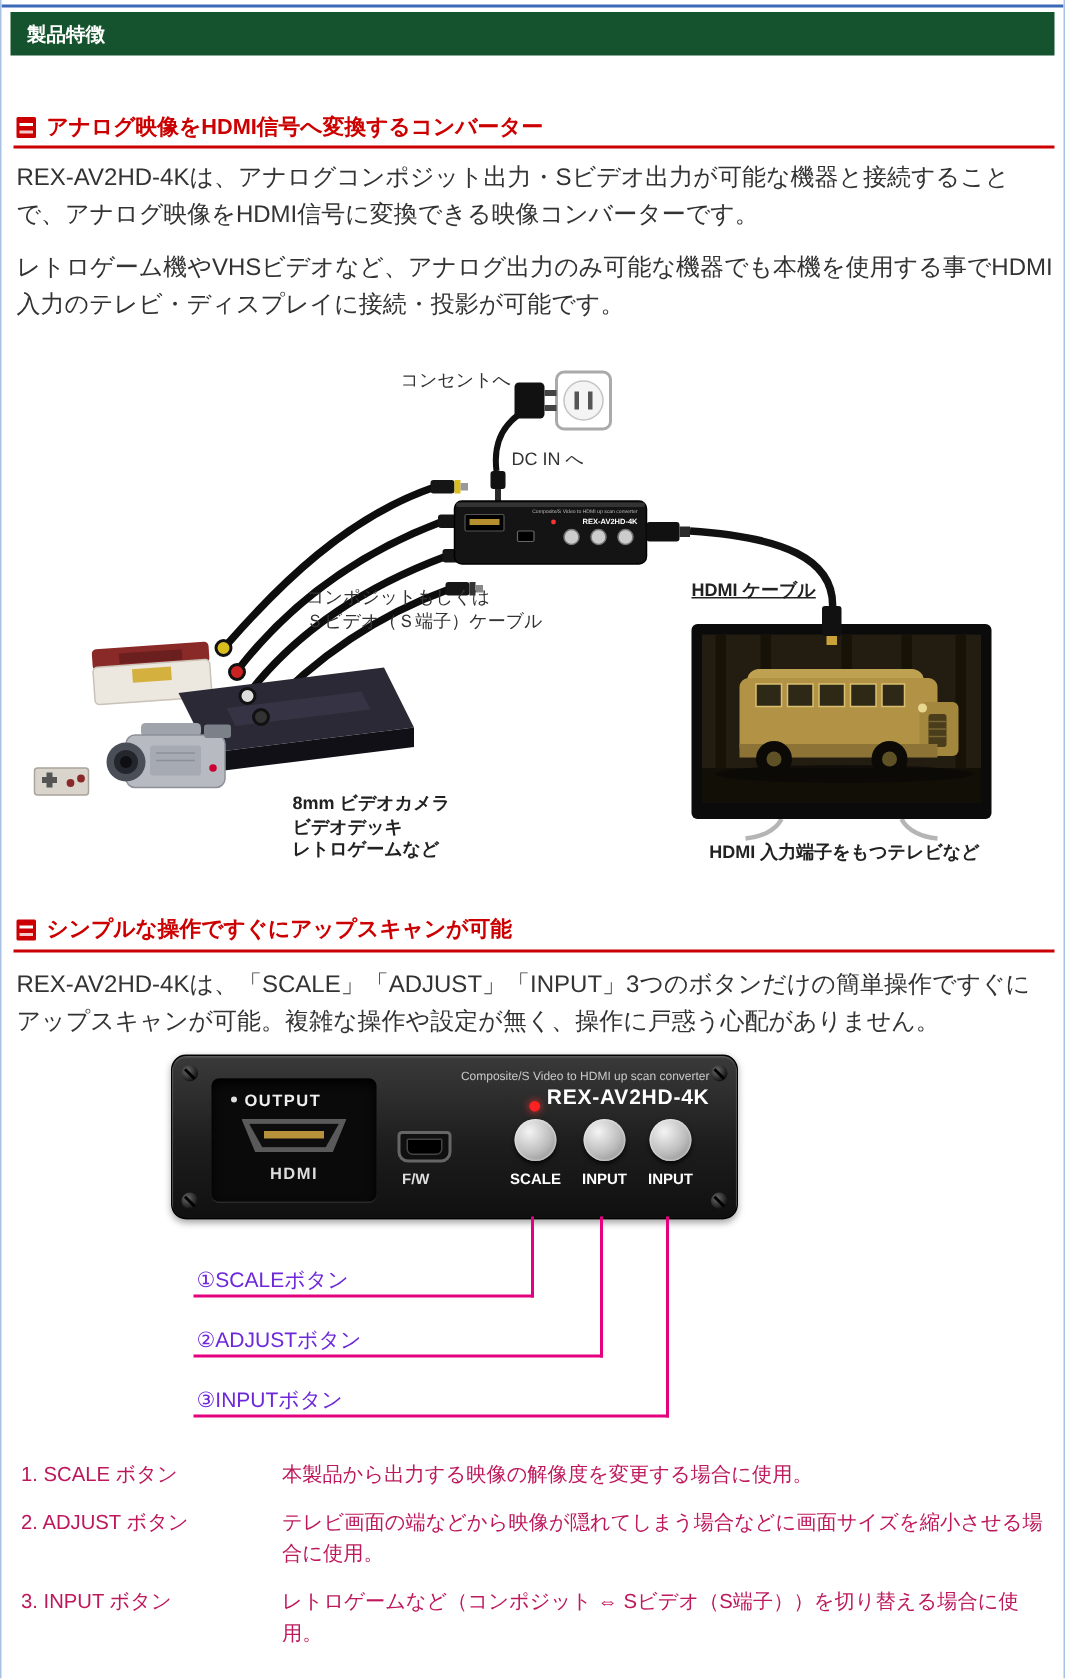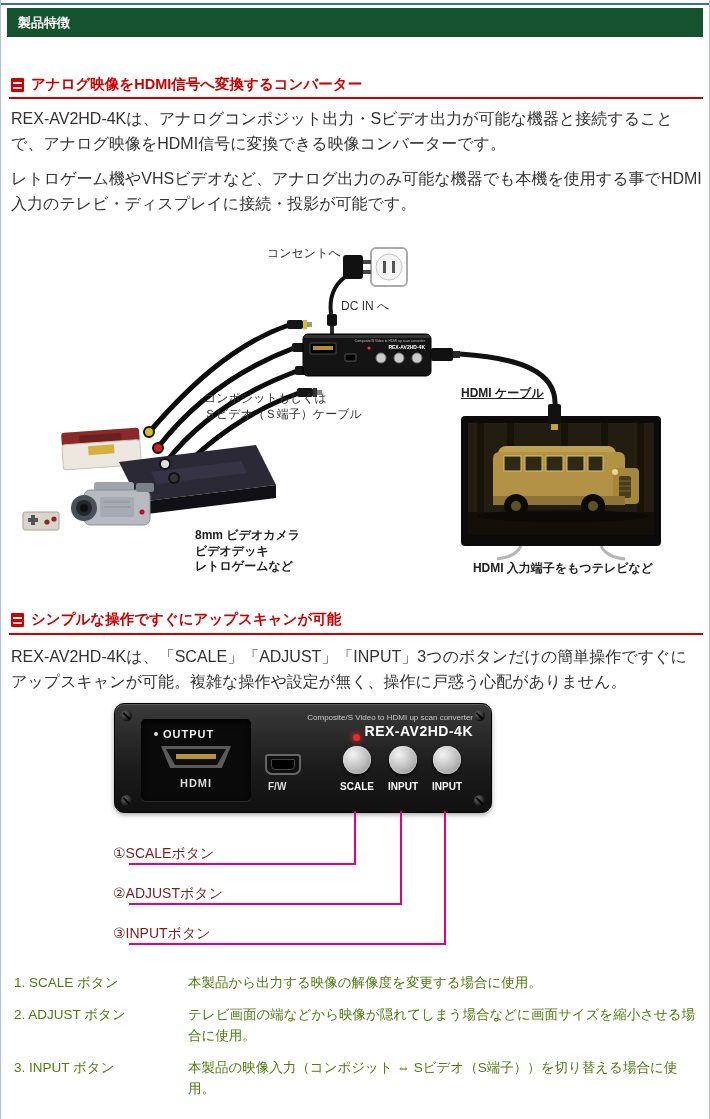--- a/index.html
+++ b/index.html
@@ -70,26 +70,26 @@
   .knob { position:absolute; top:42px; width:28px; height:28px; border-radius:50%;
     background:radial-gradient(circle at 35% 30%, #f4f4f4, #bcbcbc 55%, #7d7d7d);
     box-shadow:0 2px 3px rgba(0,0,0,.75), inset 0 0 2px #fff; }
   .knob.k0 { left:228px; } .knob.k1 { left:274px; } .knob.k2 { left:318px; }
   .knob-label { position:absolute; top:77px; width:40px; text-align:center;
     color:#fff; font-size:10px; font-weight:bold; }
   .knob-label.k0 { left:222px; } .knob-label.k1 { left:268px; } .knob-label.k2 { left:312px; }
 
   
   .callout-line { position:absolute; background:#e4007f; }
-  .callout-label { position:absolute; left:112px; font-size:14px; color:#7f1d1d;text-align:center; }
+  .callout-label { position:absolute; left:130px; font-size:14px; color:#6d28d9;text-align:center; }
 
   
   .spec-table { position:absolute; top:973px; left:13px; width:684px;
     display:grid; grid-template-columns:170px 1fr; column-gap:4px; row-gap:11px;
-    font-size:13.5px; line-height:1.55; color:#4d7c0f; }
+    font-size:13.5px; line-height:1.55; color:#be185d; }
   .spec-name { white-space:nowrap; }
 </style>
 </head>
 <body>
 
 <div id="page">
   <div class="top-rule"></div>
   <div class="header-bar">製品特徴</div>
 
   <div class="sec-heading" style="top:75px;">
@@ -284,15 +284,15 @@
   <div class="callout-label" style="top:845px;">①SCALEボタン</div>
   <div class="callout-label" style="top:885px;">②ADJUSTボタン</div>
   <div class="callout-label" style="top:925px;">③INPUTボタン</div>
 
   <div class="spec-table">
     <div class="spec-name">1. SCALE ボタン</div>
     <div class="spec-desc">本製品から出力する映像の解像度を変更する場合に使用。</div>
     <div class="spec-name">2. ADJUST ボタン</div>
     <div class="spec-desc">テレビ画面の端などから映像が隠れてしまう場合などに画面サイズを縮小させる場合に使用。</div>
     <div class="spec-name">3. INPUT ボタン</div>
-    <div class="spec-desc">本製品の映像入力（コンポジット ⇔ Sビデオ（S端子））を切り替える場合に使用。</div>
+    <div class="spec-desc">レトロゲームなど（コンポジット ⇔ Sビデオ（S端子））を切り替える場合に使用。</div>
   </div>
 </div>
 
 </body></html>

